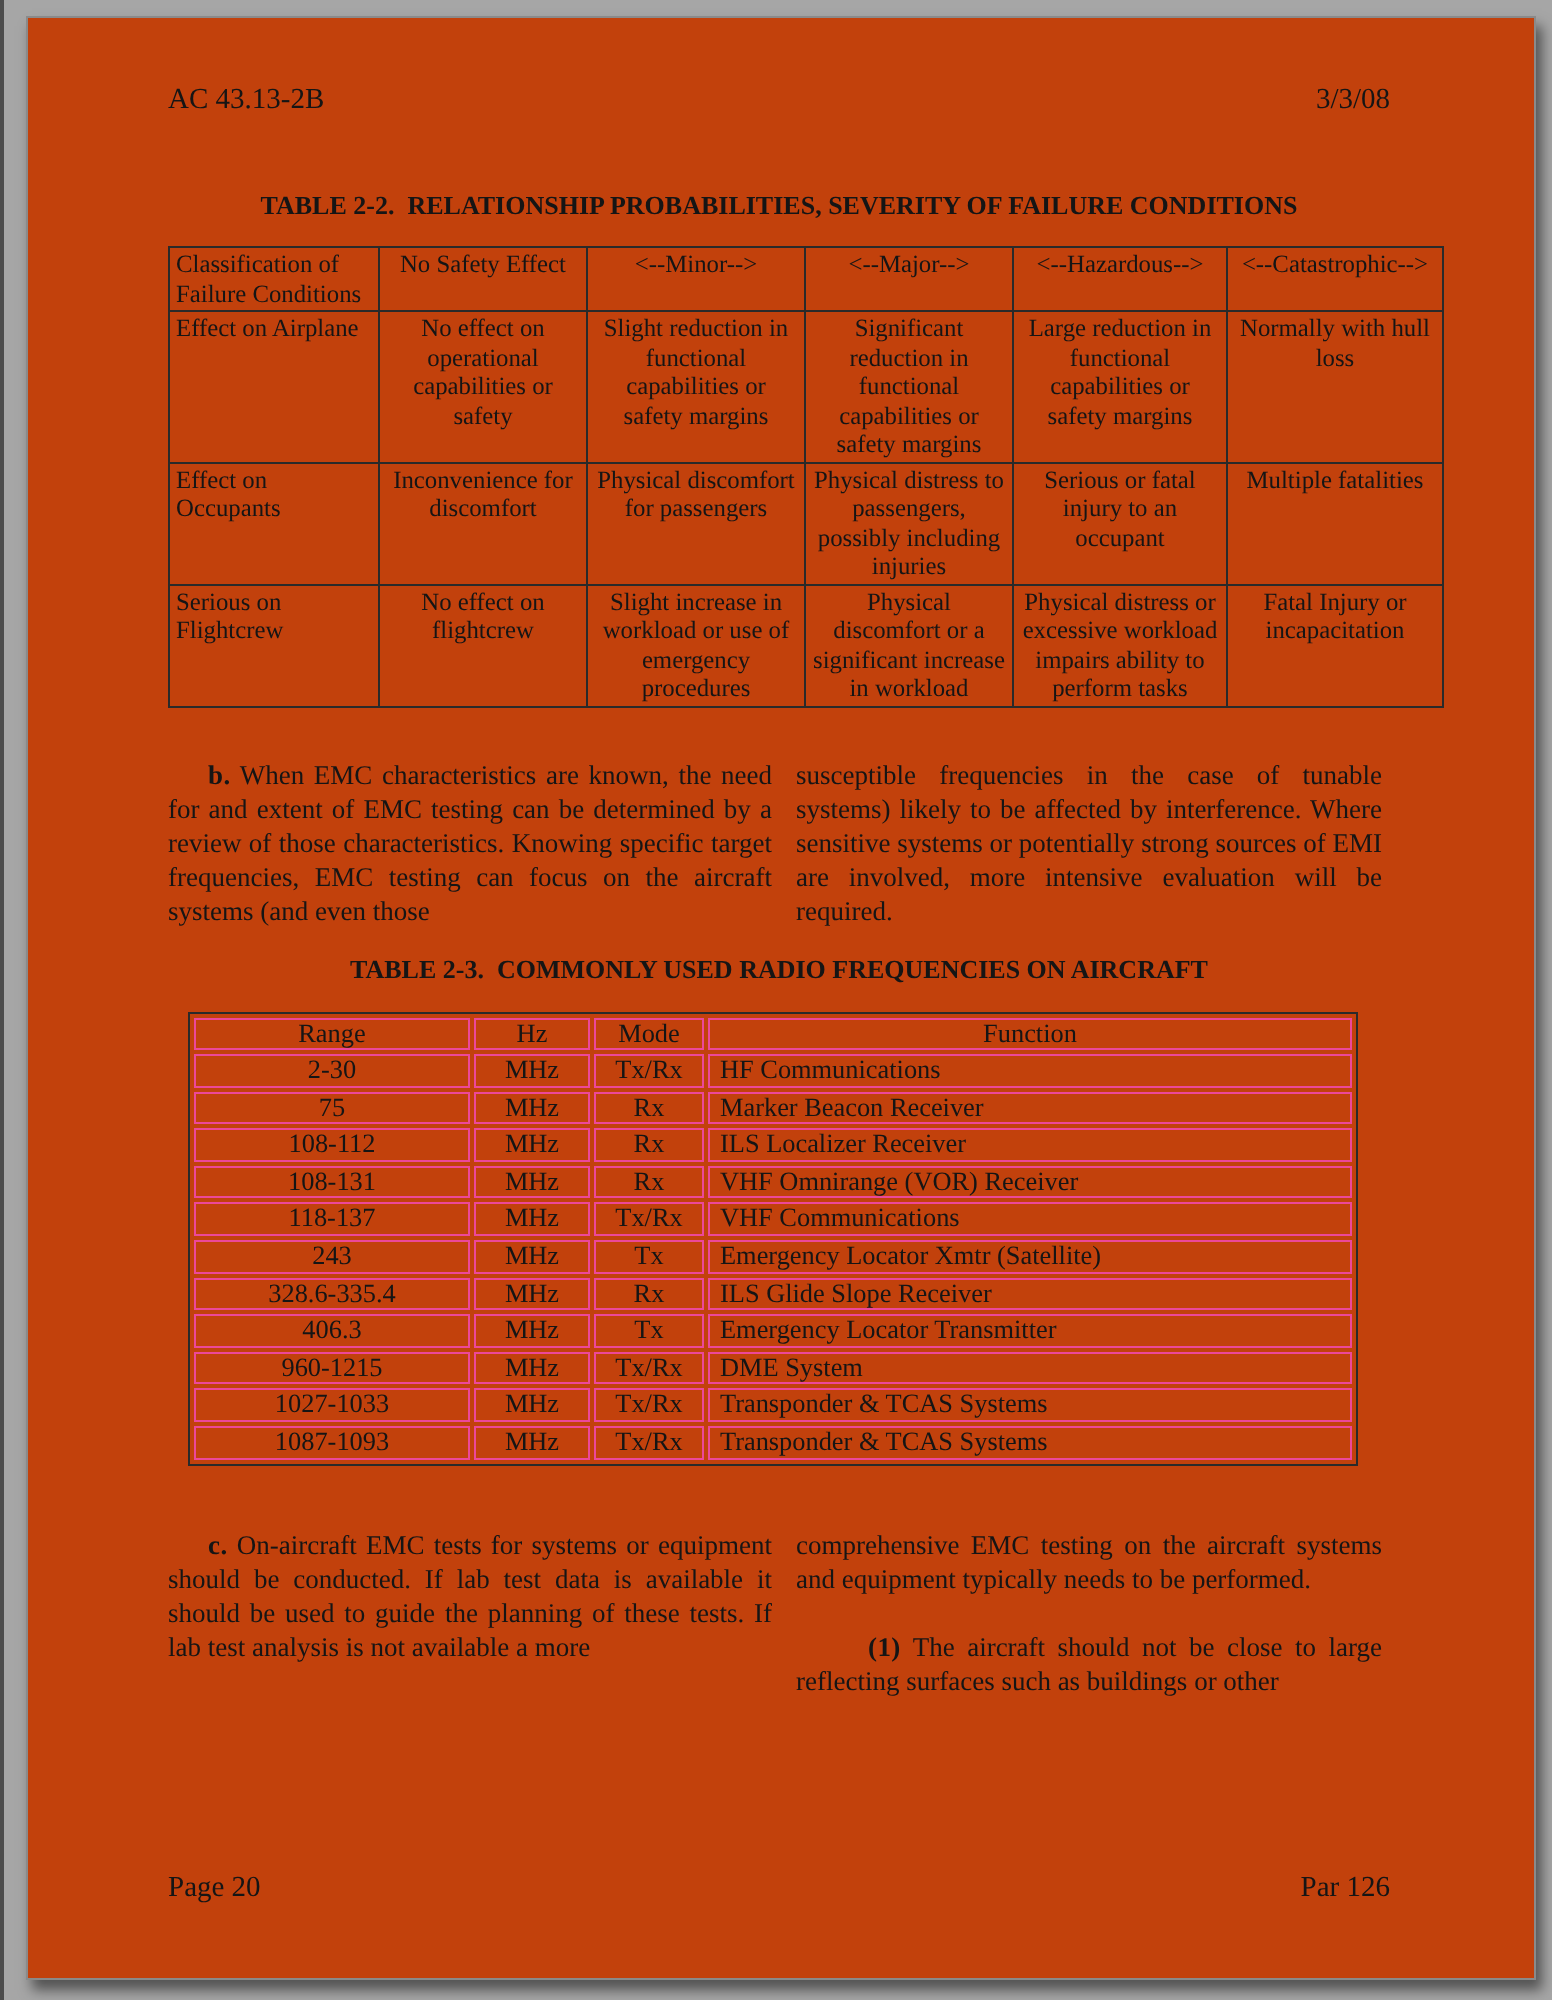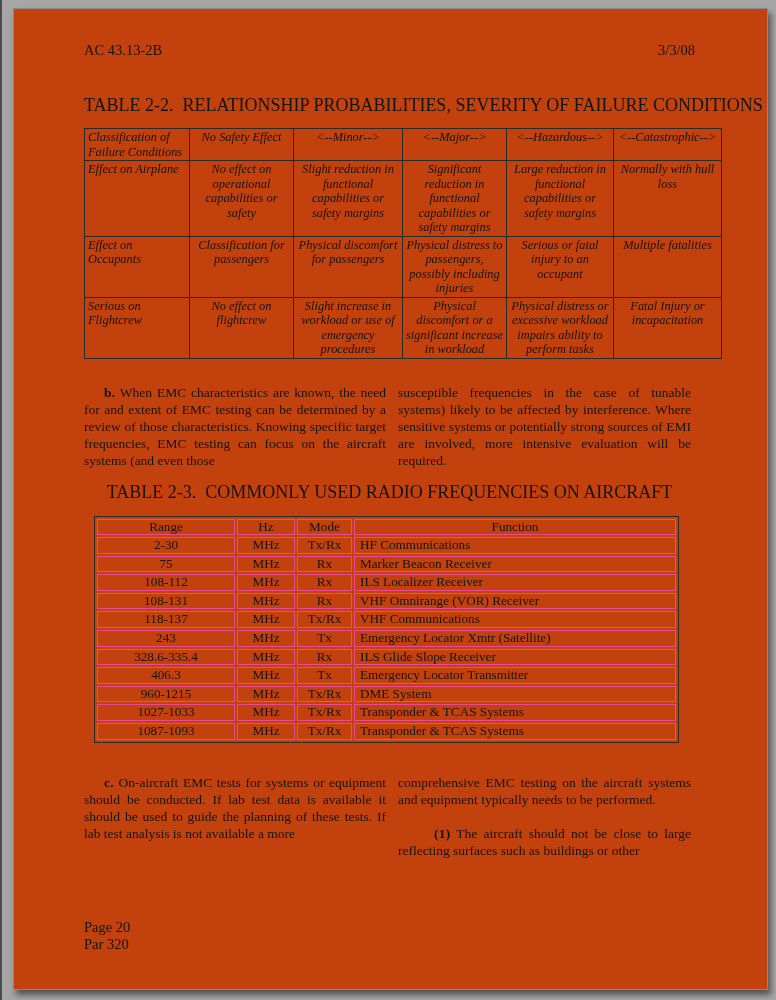--- a/index.html
+++ b/index.html
@@ -14,30 +14,30 @@
     content:'';position:absolute;left:0;top:0;width:2px;height:1000px;background:#4c4c4c;
   }
   .page{
     position:absolute;left:13px;top:8px;width:755px;height:982px;
     background:#c2410c;border:1px solid #8a8a8a;box-sizing:border-box;
     padding:33px 72px 0 70px;
     box-shadow:3px 5px 6px rgba(0,0,0,0.5);
   }
   .doc-header{display:flex;justify-content:space-between;font-size:14.5px;}
   .table-title{
-    text-align:center;font-weight:normal;font-size:18px;
+    text-align:center;font-weight:bold;font-size:13px;
     margin-top:36px;white-space:pre;
   }
   .table-title.second{margin-top:13px;}
 
   
   #table2-2{
     border-collapse:collapse;table-layout:fixed;
     margin-top:12px;width:607px;
-    font-size:12.4px;line-height:14.5px;font-style:italic;
+    font-size:12.4px;line-height:14.5px;
   }
   #table2-2 th,#table2-2 td{
     border:1px solid #2a2a2a;vertical-align:top;text-align:center;
     padding:1px 3px;font-weight:normal;
   }
   #table2-2 th:nth-child(1){width:98px;}
   #table2-2 th:nth-child(2){width:97px;}
   #table2-2 th:nth-child(3){width:102px;}
   #table2-2 th:nth-child(4){width:97px;}
   #table2-2 th:nth-child(5){width:100px;}
@@ -64,21 +64,21 @@
   .two-col.c-section{margin-top:31px;}
   .col{width:302px;margin:0;font-size:13.5px;line-height:17px;text-align:justify;}
   .col.right{width:293px;margin-left:12px;}
   .col p{margin:0;}
   .lead-indent{text-indent:20px;}
   .sub-para{text-indent:36px;margin-top:17px !important;}
   b{letter-spacing:0.2px;}
 
   .doc-footer{
     position:absolute;left:70px;right:72px;bottom:36px;
-    display:flex;justify-content:space-between;font-size:14.5px;flex-direction:column;
+    display:flex;justify-content:space-between;font-size:14.5px;
   }
 </style>
 </head>
 <body>
 
 <div class="page">
 
   <div class="doc-header">
     <span>AC 43.13-2B</span>
     <span>3/3/08</span>
@@ -101,21 +101,21 @@
         <tr>
           <td>Effect on Airplane</td>
           <td>No effect on operational capabilities or safety</td>
           <td>Slight reduction in functional capabilities or safety margins</td>
           <td>Significant reduction in functional capabilities or safety margins</td>
           <td>Large reduction in functional capabilities or safety margins</td>
           <td>Normally with hull loss</td>
         </tr>
         <tr>
           <td>Effect on Occupants</td>
-          <td>Classification for passengers</td>
+          <td>Inconvenience for discomfort</td>
           <td>Physical discomfort for passengers</td>
           <td>Physical distress to passengers, possibly including injuries</td>
           <td>Serious or fatal injury to an occupant</td>
           <td>Multiple fatalities</td>
         </tr>
         <tr>
           <td>Serious on Flightcrew</td>
           <td>No effect on flightcrew</td>
           <td>Slight increase in workload or use of emergency procedures</td>
           <td>Physical discomfort or a significant increase in workload</td>
@@ -214,16 +214,16 @@
   <div class="two-col c-section">
     <p class="col lead-indent"><b>c.</b><span> On-aircraft EMC tests for systems or equipment should be conducted.  If lab test data is available it should be used to guide the planning of these tests.  If lab test analysis is not available a more</span></p>
     <div class="col right">
       <p>comprehensive EMC testing on the aircraft systems and equipment typically needs to be performed.</p>
       <p class="sub-para"><b>(1)</b><span> The aircraft should not be close to large reflecting surfaces such as buildings or other</span></p>
     </div>
   </div>
 
   <div class="doc-footer">
     <span>Page 20</span>
-    <span>Par 320</span>
+    <span>Par 126</span>
   </div>
 
 </div>
 
 </body></html>

